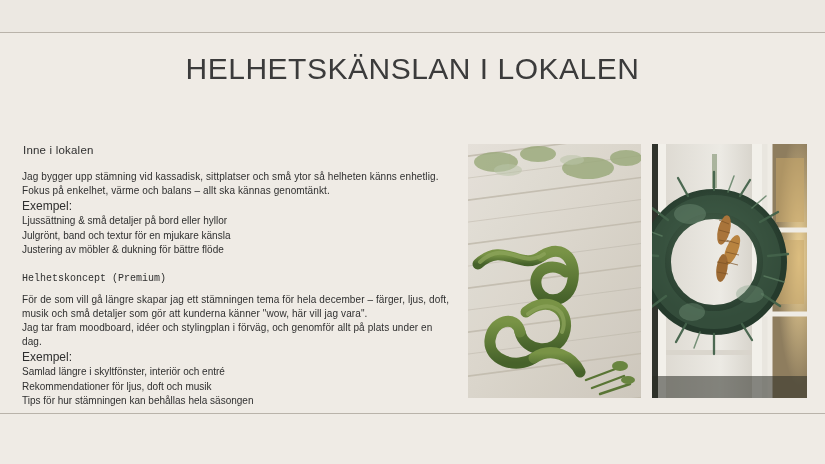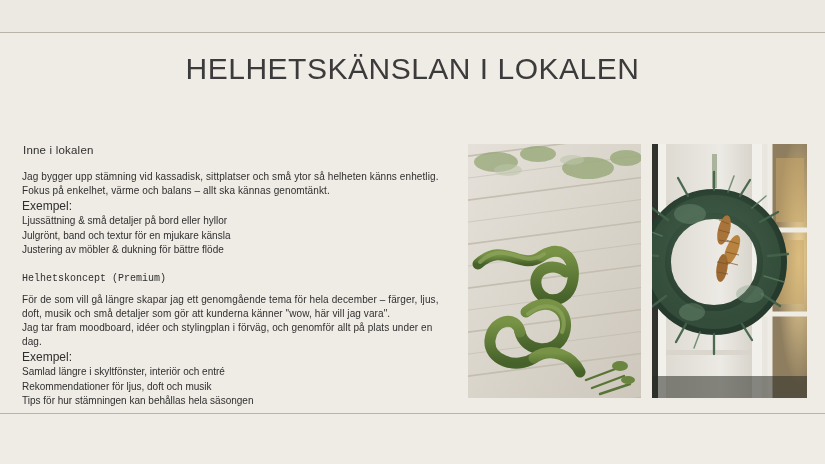--- a/index.html
+++ b/index.html
@@ -125,21 +125,21 @@
       <li>Julgrönt, band och textur för en mjukare känsla</li>
       <li>Justering av möbler &amp; dukning för bättre flöde</li>
     </ul>
 
     <div class="spacer-md"></div>
 
     <p class="subhead">Helhetskoncept (Premium)</p>
 
     <div class="spacer-sm"></div>
 
-    <p class="para">För de som vill gå längre skapar jag ett genomgående tema för hela december – färger, ljus, doft, musik och små detaljer som gör att kunderna känner "wow, här vill jag vara".</p>
+    <p class="para">För de som vill gå längre skapar jag ett stämningen tema för hela december – färger, ljus, doft, musik och små detaljer som gör att kunderna känner "wow, här vill jag vara".</p>
     <p class="para">Jag tar fram moodboard, idéer och stylingplan i förväg, och genomför allt på plats under en dag.</p>
 
     <p class="label">Exempel:</p>
     <ul class="bullets">
       <li>Samlad längre i skyltfönster, interiör och entré</li>
       <li>Rekommendationer för ljus, doft och musik</li>
       <li>Tips för hur stämningen kan behållas hela säsongen</li>
     </ul>
   </div>
 

